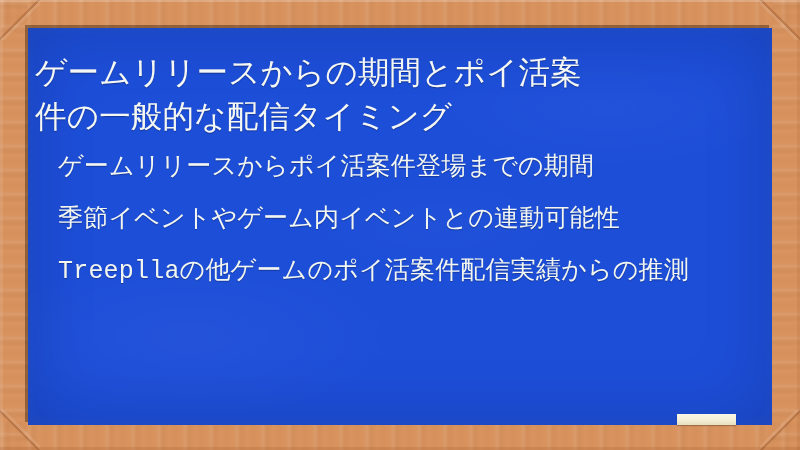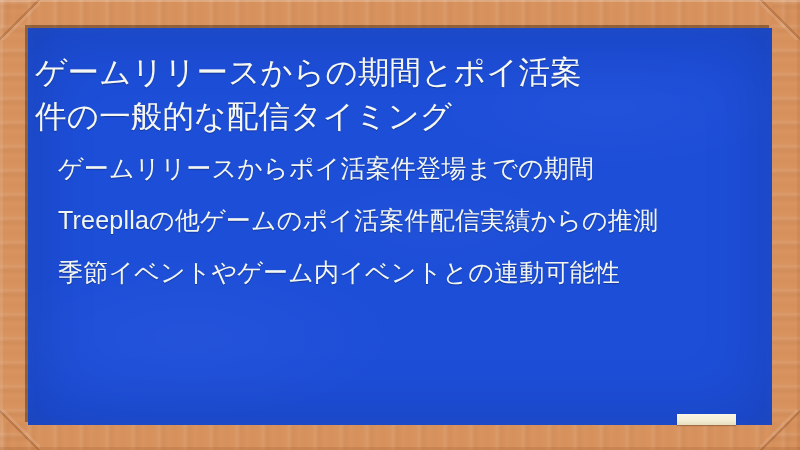--- a/index.html
+++ b/index.html
@@ -134,20 +134,21 @@
 
   
   #bullets {
     position: absolute;
     left: 30px;
     top: 122px;
     width: 700px;
     list-style: none;
     margin: 0;
     padding: 0;
+    font-family: Liberation Mono, monospace;
   }
   #bullets li {
     color: #f2f6f1;
     font-size: 25px;
     line-height: 36px;
     font-weight: 400;
     letter-spacing: 0.2px;
     margin: 0 0 16px 0;
     text-shadow: 0 1px 1px rgba(0,0,0,0.28);
   }
@@ -182,22 +183,22 @@
   <div class="frame-edge"></div>
 
   <div id="board">
     <div class="board-content">
 
       <h1 id="title">ゲームリリースからの期間とポイ活案
 件の一般的な配信タイミング</h1>
 
       <ul id="bullets">
         <li>ゲームリリースからポイ活案件登場までの期間</li>
+        <li>季節イベントやゲーム内イベントとの連動可能性</li>
         <li>Treepllaの他ゲームのポイ活案件配信実績からの推測</li>
-        <li>季節イベントやゲーム内イベントとの連動可能性</li>
       </ul>
 
     </div>
   </div>
 
   <div id="chalk-stick"></div>
 
 </div>
 
 </body></html>

